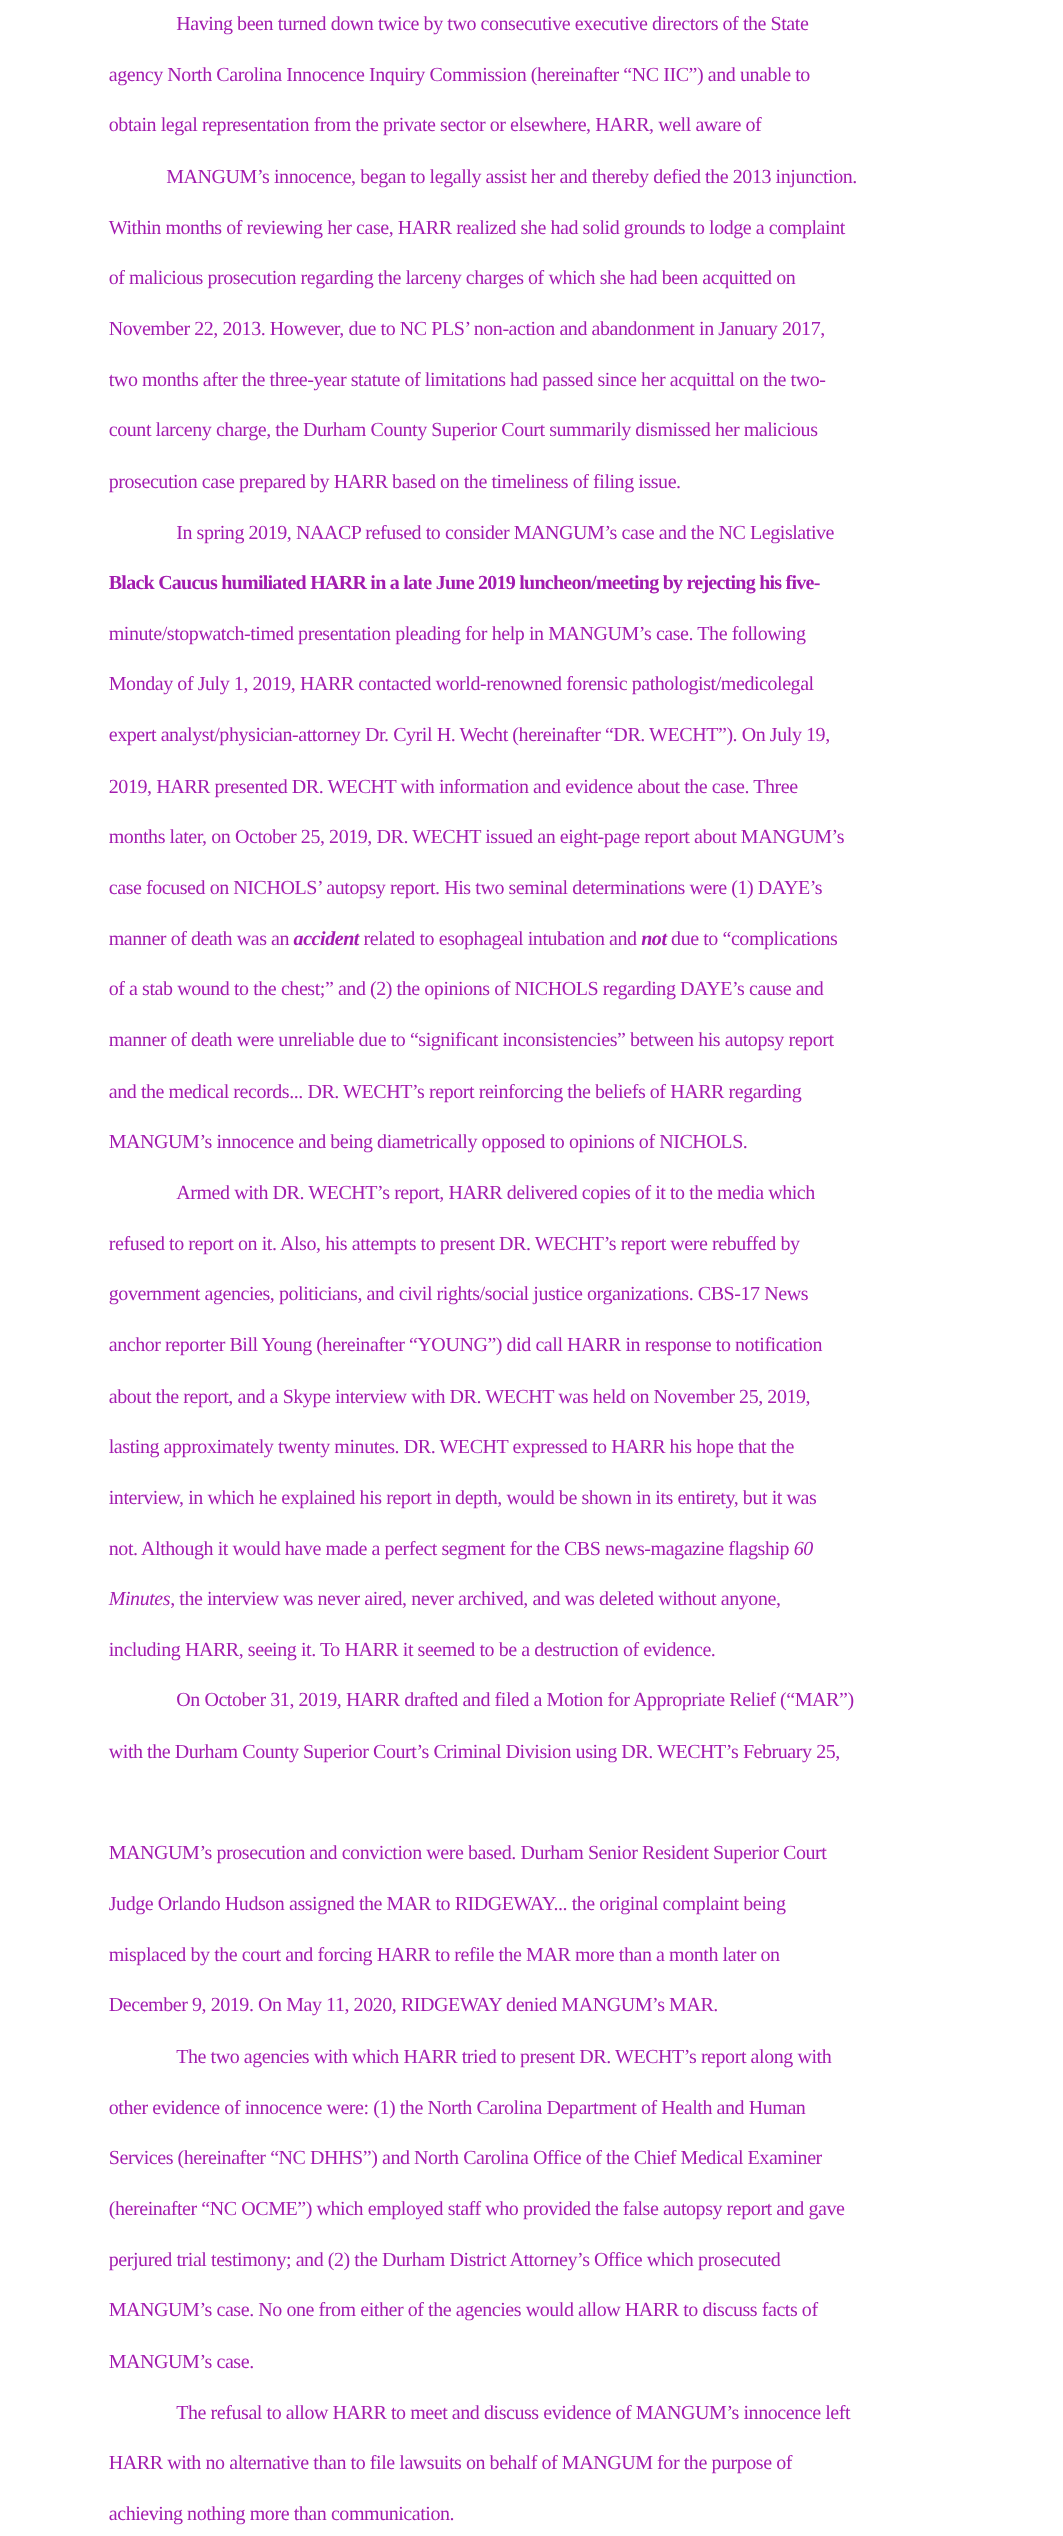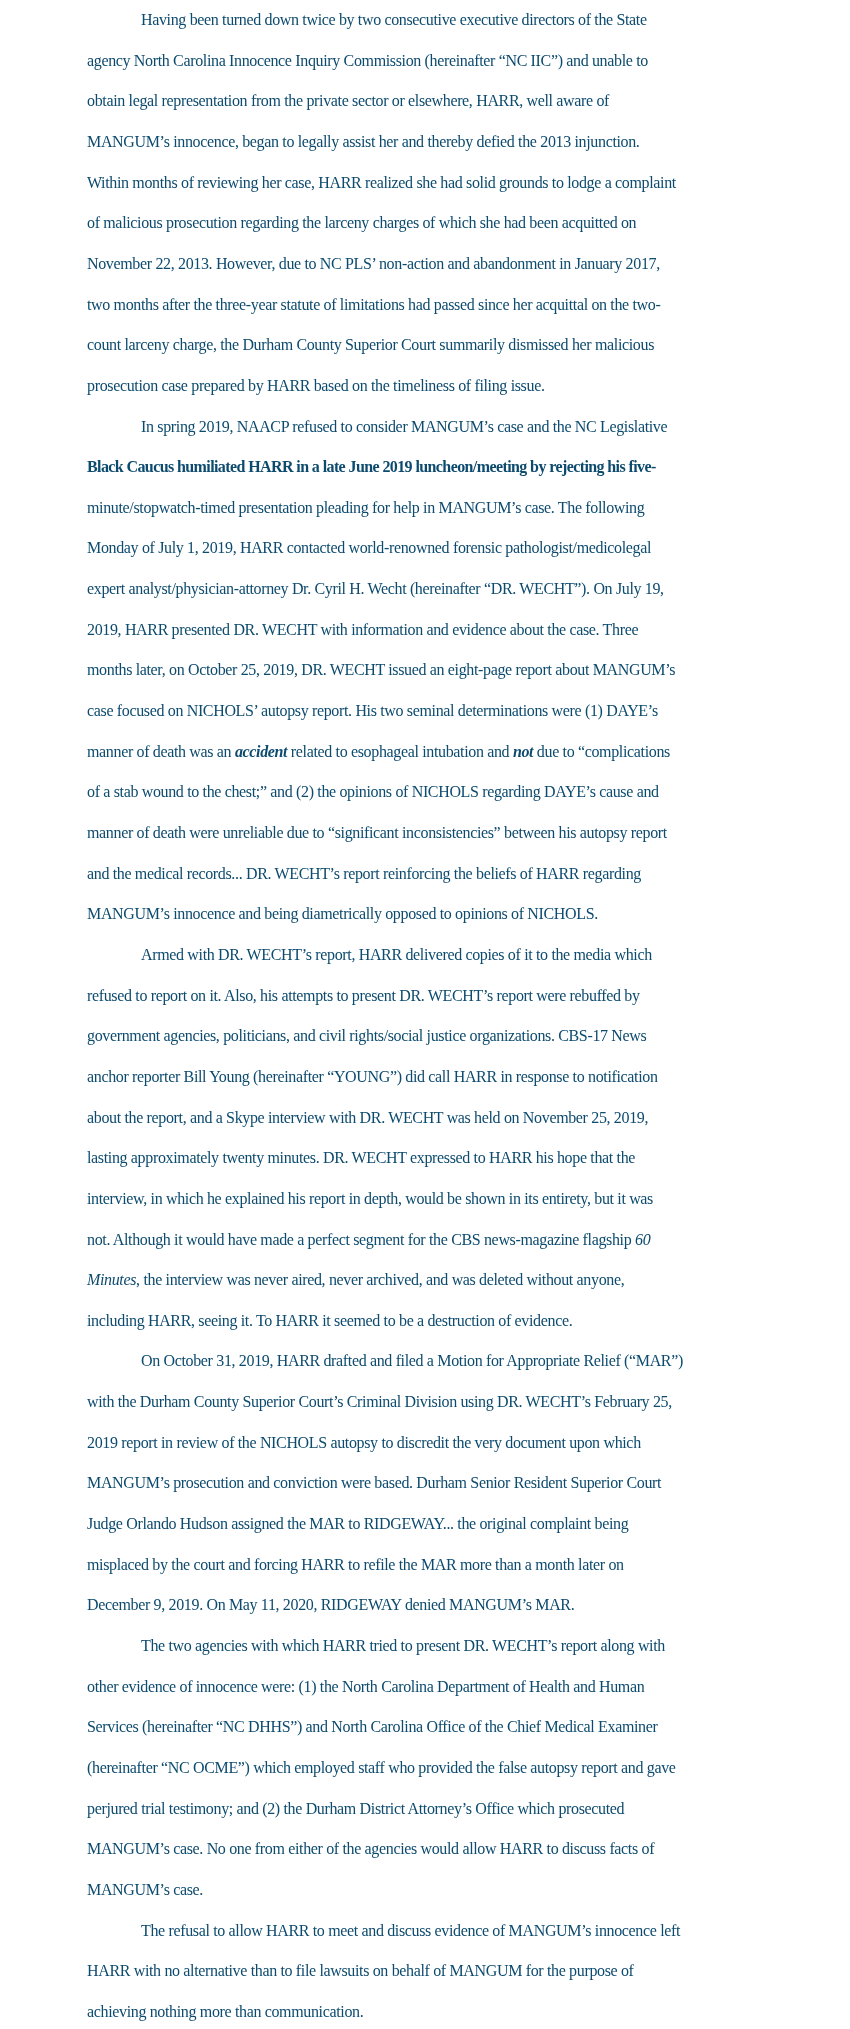--- a/index.html
+++ b/index.html
@@ -1,37 +1,37 @@
 <!DOCTYPE html>
 <html><head>
 <meta charset="utf-8">
 <style>
   html, body { margin: 0; padding: 0; background: #ffffff; }
   body { width: 850px; height: 2029px; position: relative; overflow: hidden; }
   .page {
     position: absolute; left: 0; top: 0; width: 850px; height: 2029px;
-    font-family: "Liberation Serif", serif; font-size: 16px; color: #0c4a6e;
+    font-family: "Liberation Serif", serif; font-size: 16px; color: #a21caf;
   }
   .line {
     position: absolute; left: 87px; white-space: nowrap; line-height: 20px;
     letter-spacing: -0.35px; transform-origin: left top;
   }
   .line.indent { left: 141px; }
   .line.heavy { font-weight: bold; letter-spacing: -0.6px; }
   em.bi { font-style: italic; font-weight: bold; }
   em.i { font-style: italic; }
 </style>
 </head>
 <body>
 
 <div class="page" id="page">
     <div class="line indent" style="top: 10px;">Having been turned down twice by two consecutive executive directors of the State</div>
     <div class="line" style="top: 50.65px;">agency North Carolina Innocence Inquiry Commission (hereinafter “NC IIC”) and unable to</div>
     <div class="line" style="top: 91.3px;">obtain legal representation from the private sector or elsewhere, HARR, well aware of</div>
-    <div class="line" style="top: 131.95px;">MANGUM’s innocence, began to legally assist her and thereby defied the 2013 injunction.</div>
+    <div class="line" style="top: 131.95px; margin-left: 46px;">MANGUM’s innocence, began to legally assist her and thereby defied the 2013 injunction.</div>
     <div class="line" style="top: 172.6px;">Within months of reviewing her case, HARR realized she had solid grounds to lodge a complaint</div>
     <div class="line" style="top: 213.25px;">of malicious prosecution regarding the larceny charges of which she had been acquitted on</div>
     <div class="line" style="top: 253.9px;">November 22, 2013.  However, due to NC PLS’ non-action and abandonment in January 2017,</div>
     <div class="line" style="top: 294.55px;">two months after the three-year statute of limitations had passed since her acquittal on the two-</div>
     <div class="line" style="top: 335.2px; text-align: center;">count larceny charge, the Durham County Superior Court summarily dismissed her malicious</div>
     <div class="line" style="top: 375.85px;">prosecution case prepared by HARR based on the timeliness of filing issue.</div>
     <div class="line indent" style="top: 416.5px;">In spring 2019, NAACP refused to consider MANGUM’s case and the NC Legislative</div>
     <div class="line heavy" style="top: 457.15px;">Black Caucus humiliated HARR in a late June 2019 luncheon/meeting by rejecting his five-</div>
     <div class="line" style="top: 497.8px;">minute/stopwatch-timed presentation pleading for help in MANGUM’s case.  The following</div>
     <div class="line" style="top: 538.45px;">Monday of July 1, 2019, HARR contacted world-renowned forensic pathologist/medicolegal</div>
@@ -49,21 +49,20 @@
     <div class="line" style="top: 1026.25px;">government agencies, politicians, and civil rights/social justice organizations.  CBS-17 News</div>
     <div class="line" style="top: 1066.9px;">anchor reporter Bill Young (hereinafter “YOUNG”) did call HARR in response to notification</div>
     <div class="line" style="top: 1107.55px;">about the report, and a Skype interview with DR. WECHT was held on November 25, 2019,</div>
     <div class="line" style="top: 1148.2px;">lasting approximately twenty minutes.  DR. WECHT expressed to HARR his hope that the</div>
     <div class="line" style="top: 1188.85px;">interview, in which he explained his report in depth, would be shown in its entirety, but it was</div>
     <div class="line" style="top: 1229.5px;">not.  Although it would have made a perfect segment for the CBS news-magazine flagship <em class="i">60</em></div>
     <div class="line" style="top: 1270.15px;"><em class="i">Minutes</em>, the interview was never aired, never archived, and was deleted without anyone,</div>
     <div class="line" style="top: 1310.8px;">including HARR, seeing it.  To HARR it seemed to be a destruction of evidence.</div>
     <div class="line indent" style="top: 1351.45px;">On October 31, 2019, HARR drafted and filed a Motion for Appropriate Relief (“MAR”)</div>
     <div class="line" style="top: 1392.1px;">with the Durham County Superior Court’s Criminal Division using DR. WECHT’s February 25,</div>
-    <div class="line" style="top: 1432.75px;">2019 report in review of the NICHOLS autopsy to discredit the very document upon which</div>
     <div class="line" style="top: 1473.4px;">MANGUM’s prosecution and conviction were based.  Durham Senior Resident Superior Court</div>
     <div class="line" style="top: 1554.7px;">misplaced by the court and forcing HARR to refile the MAR more than a month later on</div>
     <div class="line" style="top: 1514.05px;">Judge Orlando Hudson assigned the MAR to RIDGEWAY... the original complaint being</div>
     <div class="line" style="top: 1595.35px;">December 9, 2019.  On May 11, 2020, RIDGEWAY denied MANGUM’s MAR.</div>
     <div class="line indent" style="top: 1636px;">The two agencies with which HARR tried to present DR. WECHT’s report along with</div>
     <div class="line" style="top: 1676.65px;">other evidence of innocence were: (1) the North Carolina Department of Health and Human</div>
     <div class="line" style="top: 1717.3px;">Services (hereinafter “NC DHHS”) and North Carolina Office of the Chief Medical Examiner</div>
     <div class="line" style="top: 1757.95px;">(hereinafter “NC OCME”) which employed staff who provided the false autopsy report and gave</div>
     <div class="line" style="top: 1798.6px;">perjured trial testimony; and (2) the Durham District Attorney’s Office which prosecuted</div>
     <div class="line" style="top: 1839.25px;">MANGUM’s case.  No one from either of the agencies would allow HARR to discuss facts of</div>

